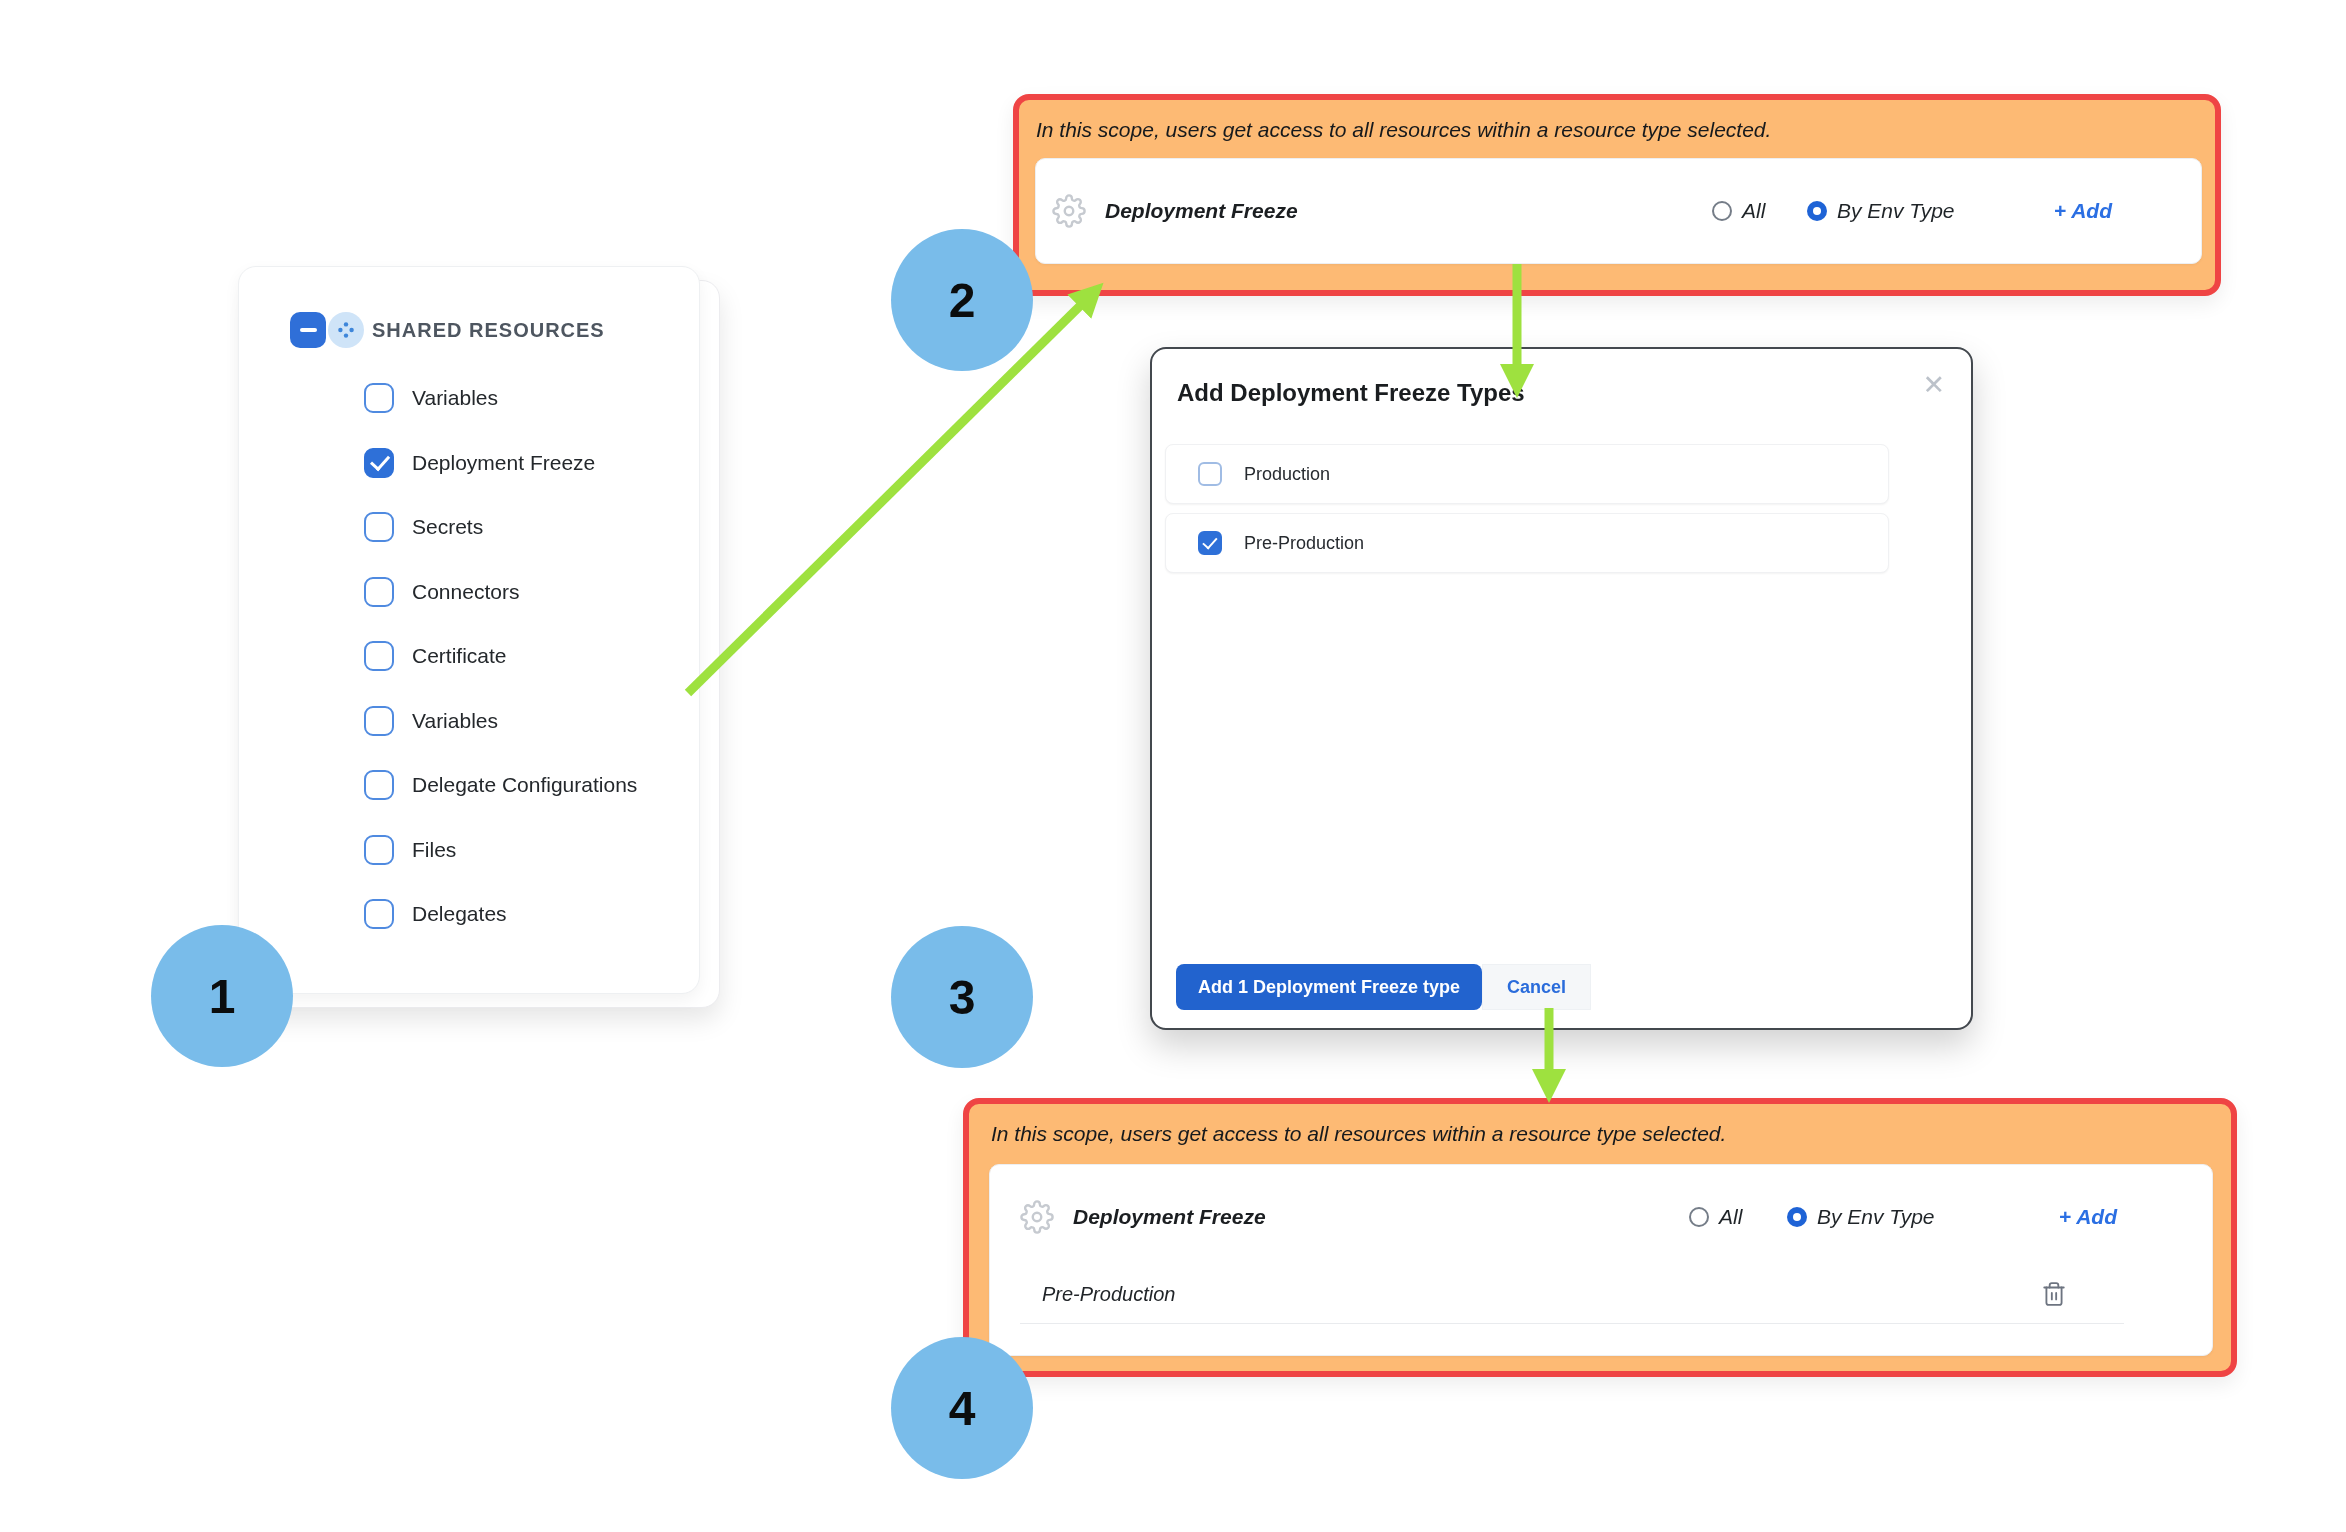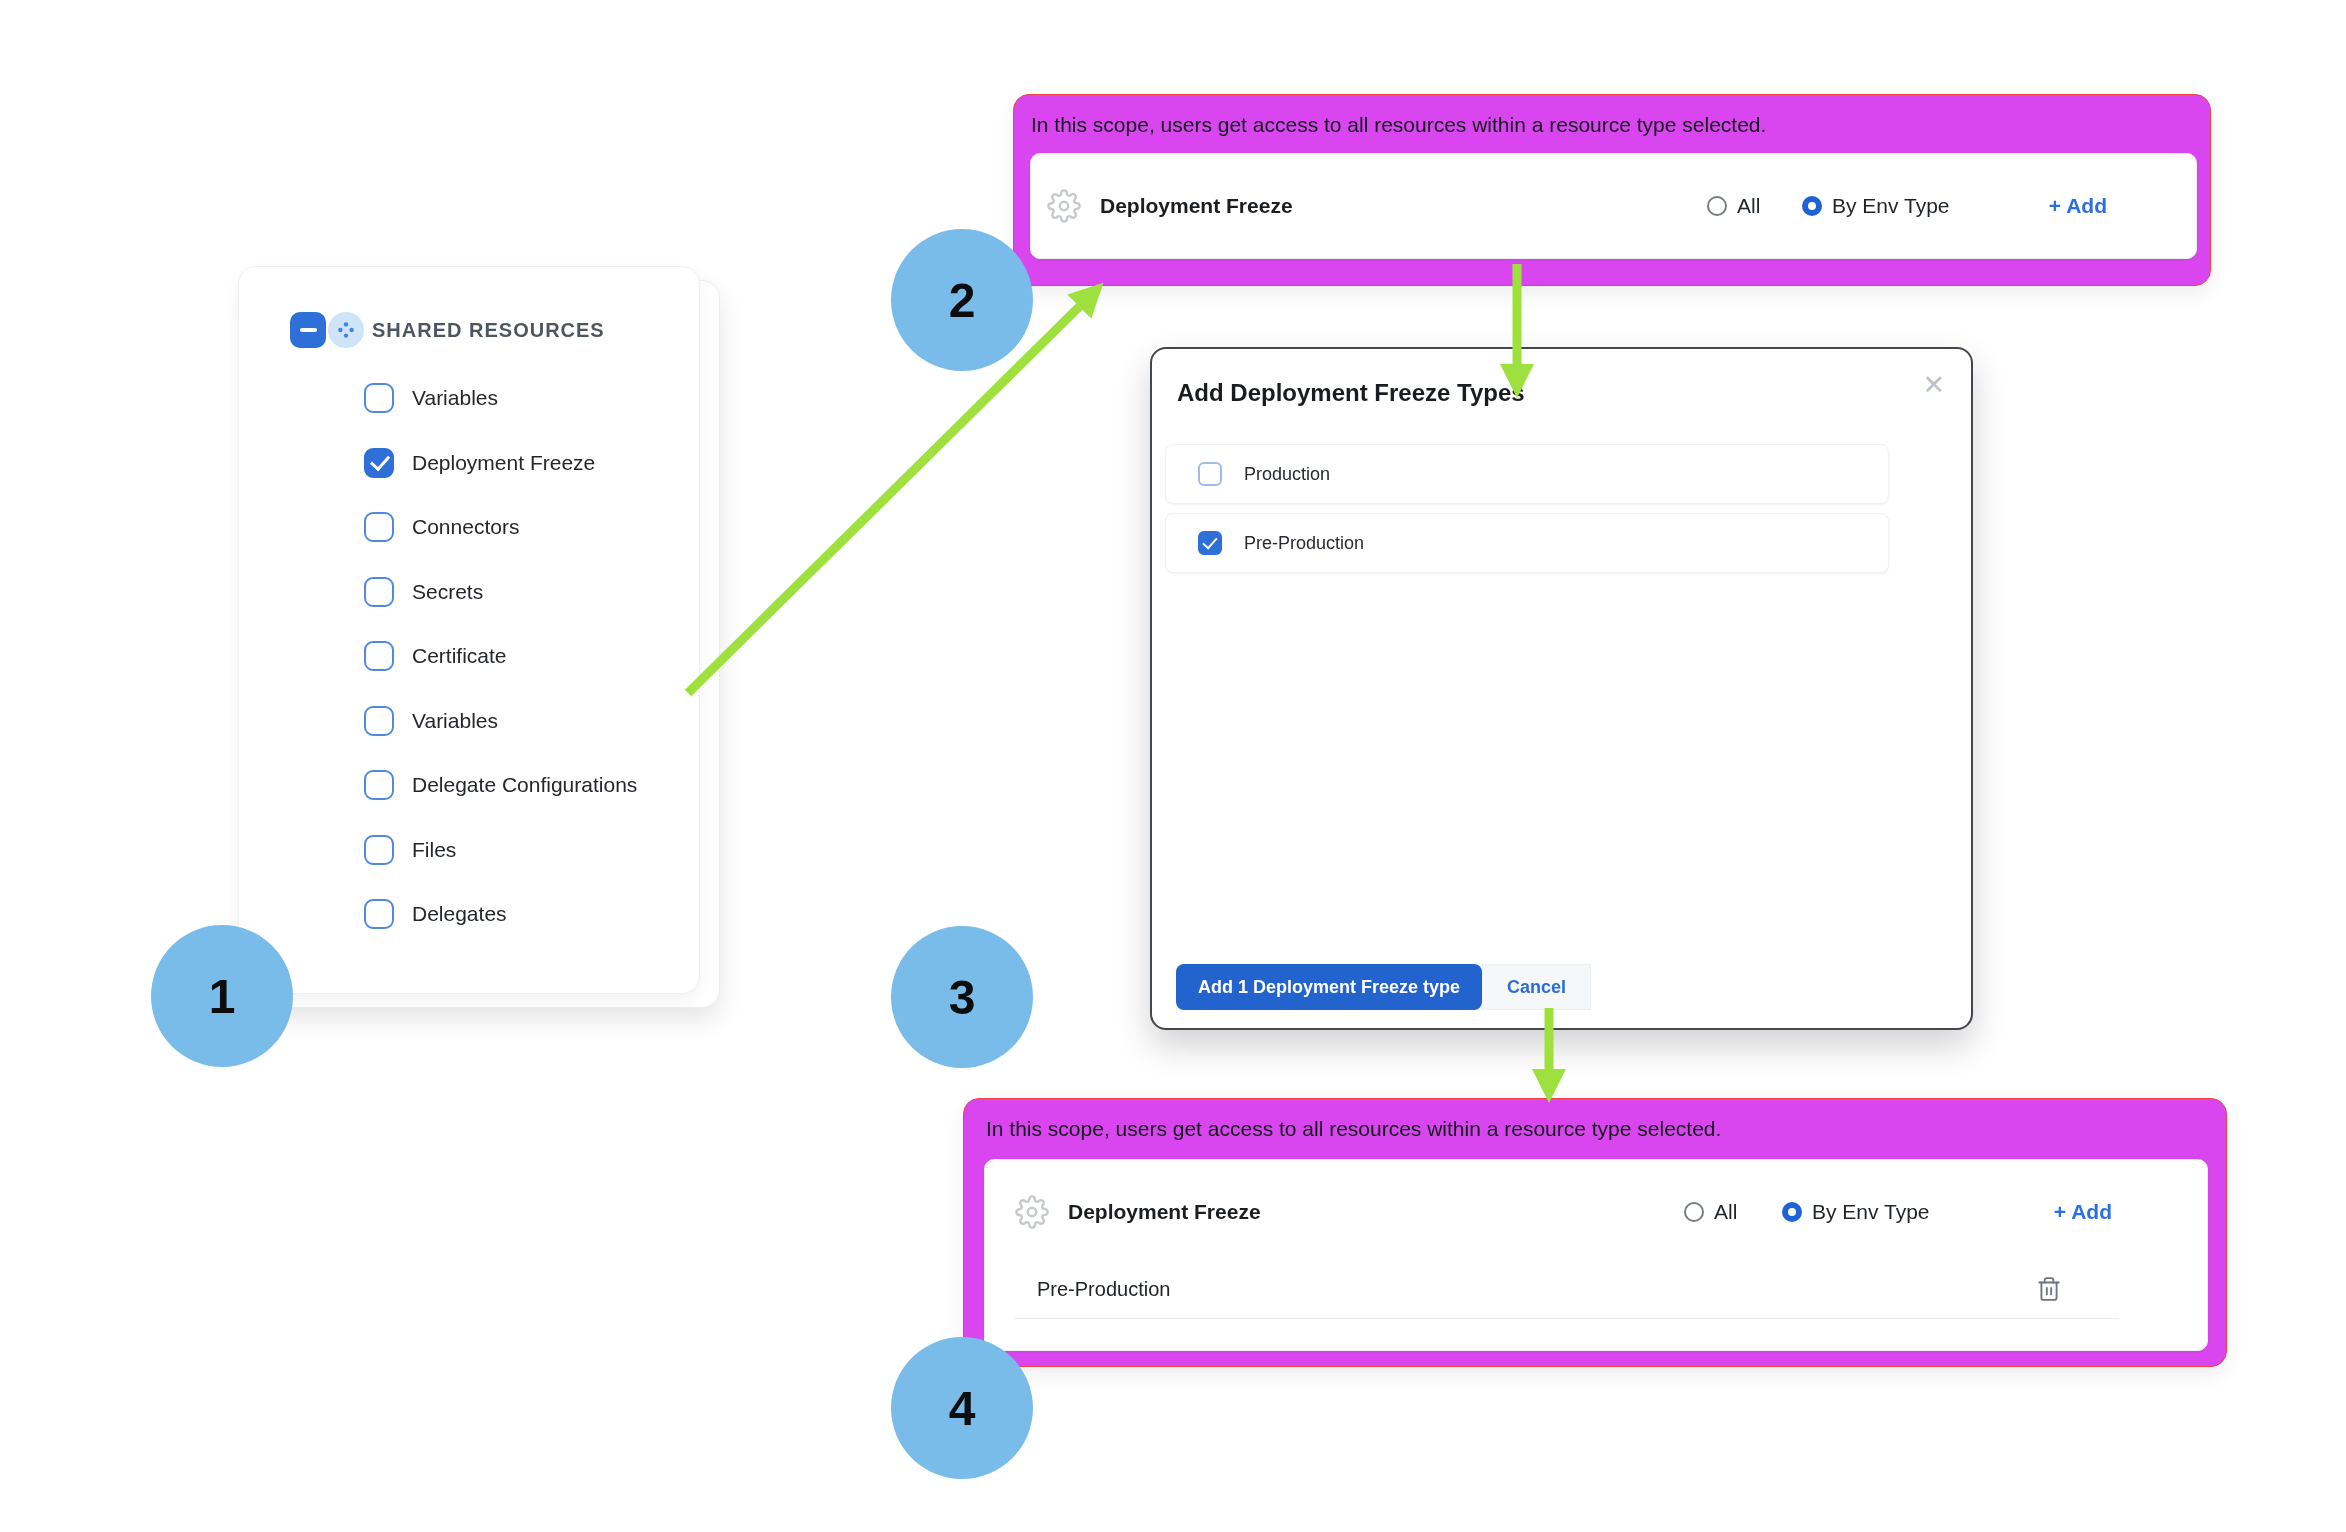--- a/index.html
+++ b/index.html
@@ -22,22 +22,22 @@
   .sr-list{left:364px;top:366px;display:flex;flex-direction:column;}
   .sr-row{height:64.5px;display:flex;align-items:center;gap:18px;}
   .cbx{width:30px;height:30px;border-radius:9px;border:2px solid #4f8ae0;background:#fff;
        box-sizing:border-box;display:flex;align-items:center;justify-content:center;}
   .cbx.checked{background:#2e70d8;border-color:#2e70d8;}
   .cbx.checked .tick{width:8px;height:15px;border-right:3.2px solid #fff;border-bottom:3.2px solid #fff;
                      transform:rotate(42deg) translate(-1px,-2px);}
   .sr-label{font-size:21px;color:#24282c;}
 
   
-  .scope-panel{background:#d946ef;border:1px solid #ef4444;border-radius:16px;
-               box-shadow:0 8px 20px rgba(0,0,0,.07);}
+  .scope-panel{background:#fdba74;border:6px solid #ef4444;border-radius:16px;
+               box-shadow:0 8px 20px rgba(0,0,0,.07);font-style:italic;}
   .scope-desc{font-size:21px;color:#16191c;}
   .scope-card{position:absolute;background:#fff;border:1px solid #edeff2;border-radius:10px;
               box-shadow:0 1px 3px rgba(0,0,0,.05);}
   .res-row{position:absolute;left:0;right:0;display:flex;align-items:center;}
   .res-label{font-size:21px;font-weight:700;color:#1b1e21;}
   .radio{width:20px;height:20px;border-radius:50%;box-sizing:border-box;background:#fff;
          border:2px solid #757d88;display:flex;align-items:center;justify-content:center;}
   .radio.selected{background:#1e63d6;border:none;}
   .radio.selected .dot{width:8px;height:8px;border-radius:50%;background:#fff;}
   .radio-label{font-size:21px;color:#1f2428;margin-left:10px;}
@@ -102,25 +102,25 @@
       <div class="sr-label">Variables</div>
     </div>
     <div class="sr-row">
       <div class="cbx checked">
           <div class="tick"></div>
         </div>
       <div class="sr-label">Deployment Freeze</div>
     </div>
     <div class="sr-row">
       <div class="cbx"></div>
+      <div class="sr-label">Secrets</div>
+    </div>
+    <div class="sr-row">
+      <div class="cbx"></div>
       <div class="sr-label">Connectors</div>
-    </div>
-    <div class="sr-row">
-      <div class="cbx"></div>
-      <div class="sr-label">Secrets</div>
     </div>
     <div class="sr-row">
       <div class="cbx"></div>
       <div class="sr-label">Certificate</div>
     </div>
     <div class="sr-row">
       <div class="cbx"></div>
       <div class="sr-label">Variables</div>
     </div>
     <div class="sr-row">

